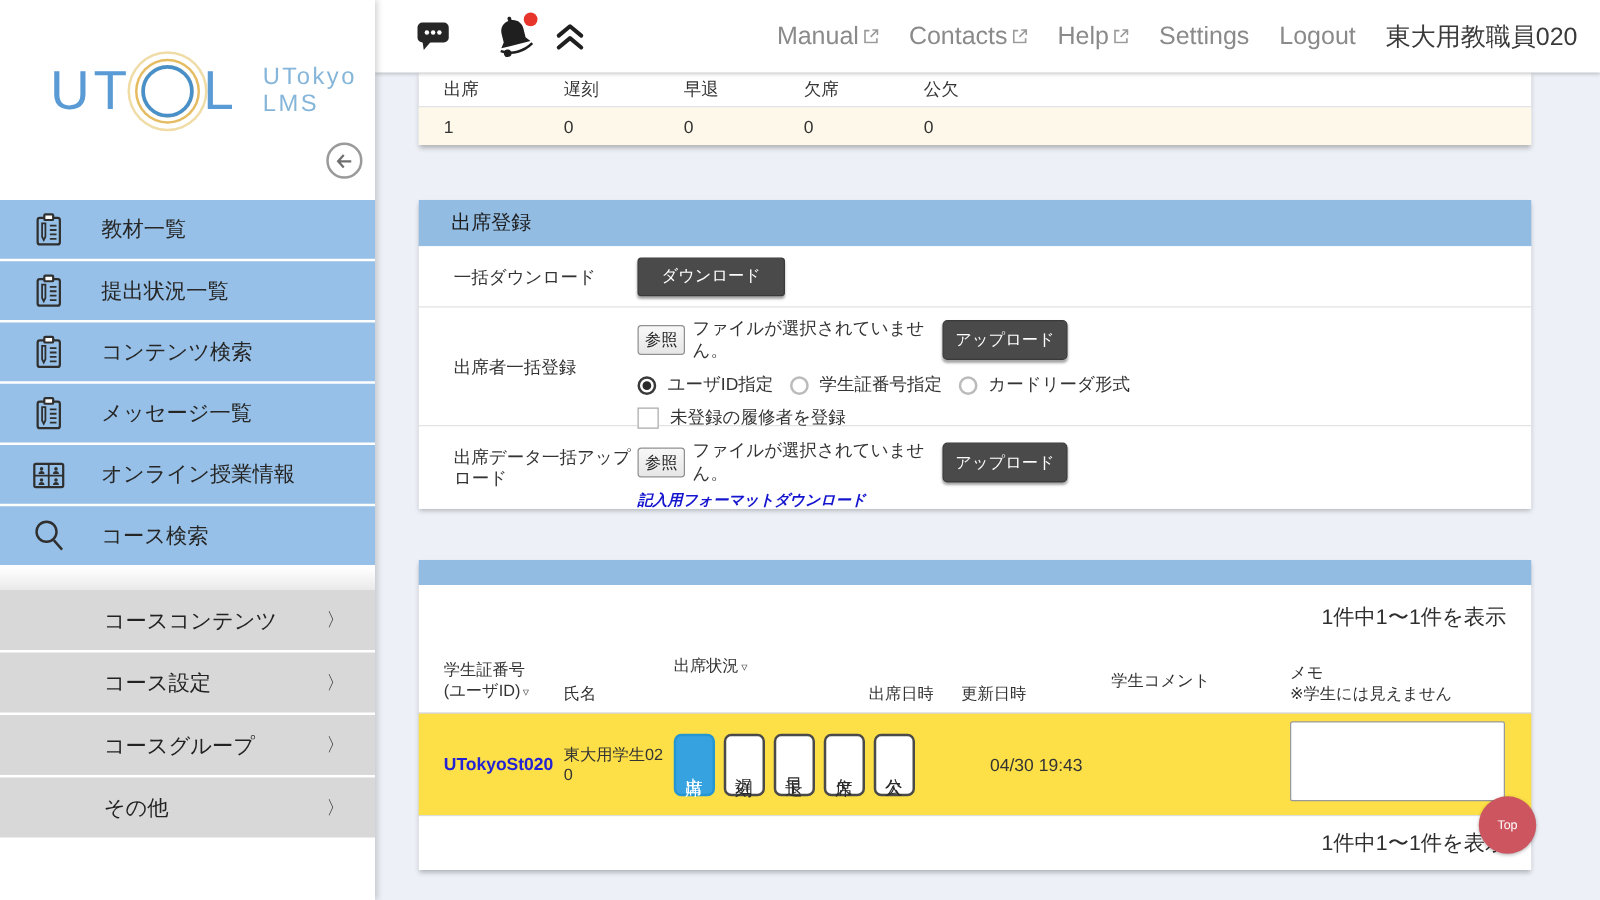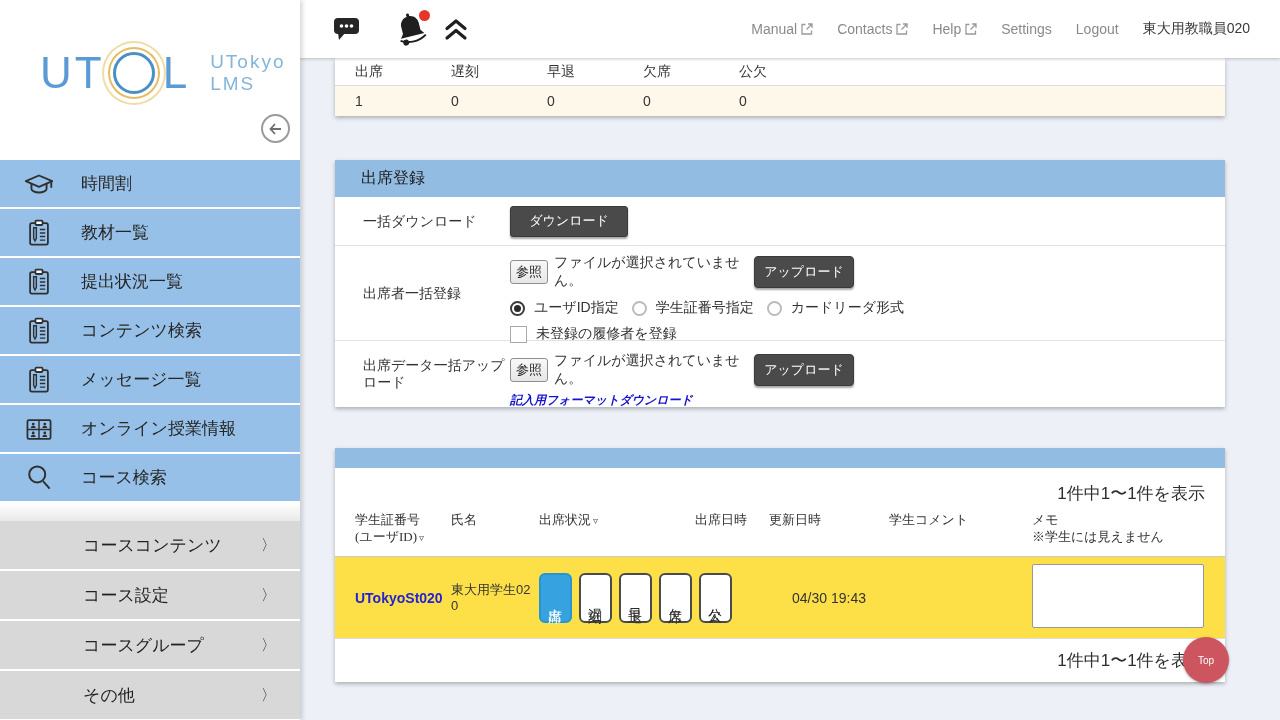--- a/index.html
+++ b/index.html
@@ -29,21 +29,21 @@
 
   
   .main { position:absolute; left:300px; top:0; width:980px; height:720px; }
   .topbar { position:relative; height:58px; background:#fff; box-shadow:0 1px 3px rgba(0,0,0,.22); z-index:5; }
   .icon-btn { position:absolute; cursor:pointer; background:none; border:none; }
   .bubble-btn { left:33px; top:17px; }
   .bell-btn { left:94px; top:10px; }
   .bell-dot { position:absolute; right:-2px; top:0; width:11px; height:11px; border-radius:50%; background:#e8352b; }
   .chev-btn { left:144px; top:18px; }
   .top-links { position:absolute; right:0; top:0; height:58px; display:flex; align-items:center;
-    gap:24px; padding-right:30px; font-size:14px; color:#8a8a8a; }
+    gap:24px; padding-right:18px; font-size:20px; color:#8a8a8a; }
   .tlink { display:flex; align-items:center; gap:4px; cursor:pointer; color:#8a8a8a; }
   .username { color:#3a3a3a; font-weight:normal; }
 
   .content { position:absolute; left:0; top:58px; width:980px; height:662px; background:#edf1f7; }
 
   
   .summary { position:absolute; left:35px; top:0; width:890px; background:#fff;
     box-shadow:0 2px 4px rgba(0,0,0,.28); }
   .sum-row { display:flex; padding-left:20px; align-items:center; font-size:14px; }
   .sum-head { height:28px; border-bottom:1px solid #dcdcdc; }
@@ -81,21 +81,21 @@
   .checkbox { width:17px; height:17px; border:1px solid #aaa; background:#fff; margin-right:9px; cursor:pointer; }
   .r3 { height:66px; }
   .r3 .prow-ctrl { padding-top:11px; }
   .fmt-link { display:inline-block; margin-top:4px; font-size:12px; font-weight:bold; color:#1515cf; cursor:pointer;font-style:italic; }
 
   
   .students { position:absolute; left:35px; top:390px; width:890px; box-shadow:0 2px 4px rgba(0,0,0,.28); }
   .st-band { height:20px; background:#92bce2; }
   .st-head { background:#fff; padding:14px 20px 7px; border-bottom:1px solid #c9c9c9; }
   .st-count { text-align:right; font-size:17px; color:#2e2e2e; }
-  .st-cols { display:flex; margin-top:6px; font-size:13px; color:#333; line-height:17px;font-family:Liberation Serif, serif; }
+  .st-cols { display:flex; align-items:flex-end; margin-top:19px; font-size:13px; color:#333; line-height:17px; }
   .c1 { width:96px; } .c2 { width:88px; } .c3 { width:156px; } .c4 { width:74px; }
   .c5 { width:120px; } .c6 { width:143px; } .c7 { flex:1; }
   .h-status { margin-bottom:20px; cursor:pointer; }
   .h-comment { margin-bottom:10px; }
   .sort { font-size:10px; color:#555; margin-left:2px; }
   .h-id { cursor:pointer; }
   .st-row { background:#fde047; display:flex; align-items:center; height:82px; padding:0 20px;
     border-bottom:1px solid #ddd; }
   .id-link { font-size:14px; font-weight:bold; color:#2323d3; cursor:pointer; }
   .name-cell { font-size:13px; color:#333; padding-right:6px; line-height:16px; word-break:break-all; }
@@ -131,30 +131,20 @@
       </div>
     </div>
     <button class="collapse-btn">
       <svg width="18" height="18" viewBox="0 0 18 18">
         <path d="M14 9H4 M8 4L3.5 9 8 14" fill="none" stroke="#6f6f6f" stroke-width="1.8"></path>
       </svg>
     </button>
   </div>
 
   <nav class="menu">
-    <div class="menu-item">
-      <span class="mi-icon">
-        <svg width="34" height="34" viewBox="0 0 36 36" fill="none" stroke="#2f2f2f" stroke-width="2" stroke-linejoin="round">
-          <polygon points="4,15 18,9 32,15 18,21"></polygon>
-          <path d="M10 18v5c0 2.2 3.6 4 8 4s8-1.8 8-4v-5"></path>
-          <path d="M31 16v6"></path>
-        </svg>
-      </span>
-      <span class="mi-label">時間割</span>
-    </div>
     <div class="menu-item">
       <span class="mi-icon">
         <svg width="32" height="32" viewBox="0 0 36 36" fill="none" stroke="#2f2f2f" stroke-width="2">
           <rect x="8" y="7" width="20" height="24" rx="2"></rect>
             <rect x="14" y="4" width="8" height="5" rx="1" fill="#fff"></rect>
           <path d="M12 12v12l1.5 3 1.5-3V12z" stroke-width="1.6"></path>
           <path d="M19 14h6 M19 18h6 M19 22h6 M19 26h6" stroke-width="1.6"></path>
         </svg>
       </span>
       <span class="mi-label">教材一覧</span>

